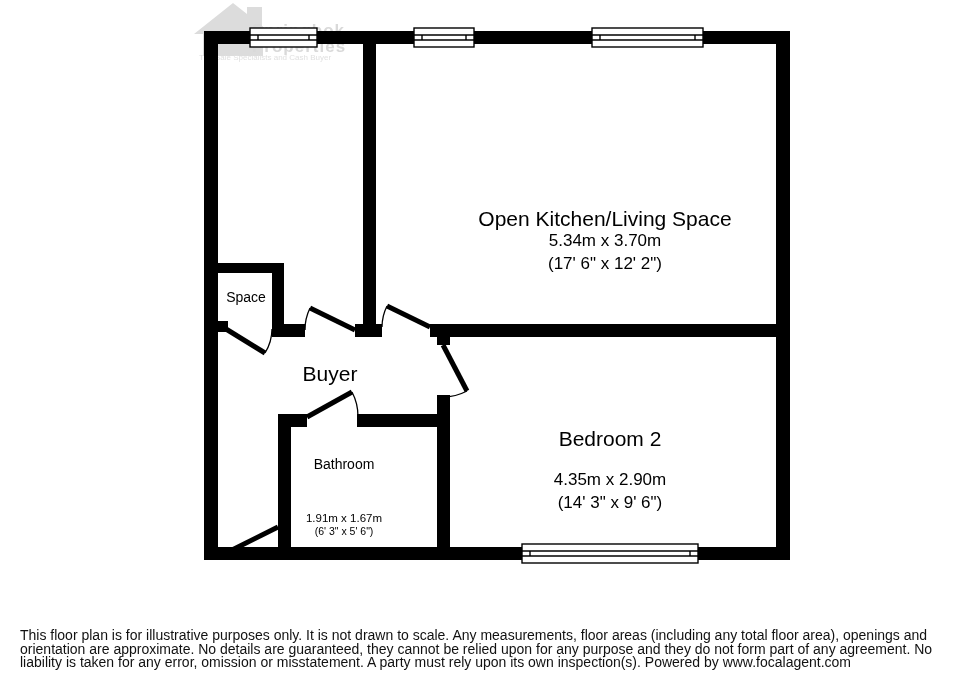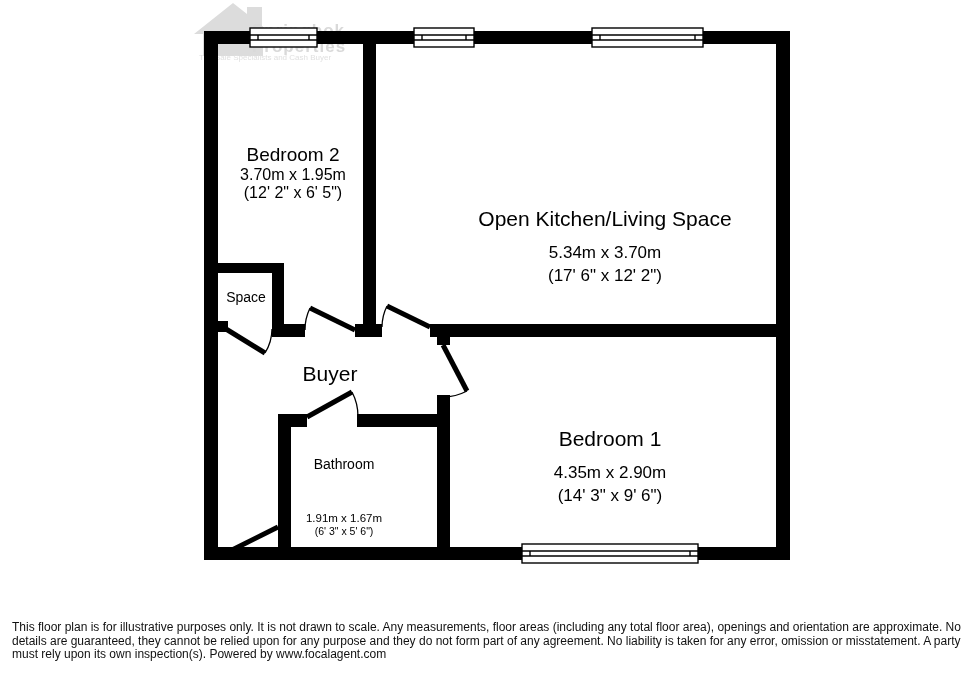--- a/index.html
+++ b/index.html
@@ -23,21 +23,21 @@
   .room-dim-lg{font-size:17px;}
   .room-name-md{font-size:19px;}
   .room-dim-md{font-size:16px;}
   .room-name-sm{font-size:14px;}
   .room-dim-sm{font-size:11.5px;margin-top:40px;}
   .room-dim-xs{font-size:10.5px;}
   .footer{
     position:absolute;left:4px;right:4px;top:613px;color:#000;
   }
   .total-area{font-size:17.5px;margin:0 0 9px 0;}
-  .disclaimer{font-size:12px;line-height:13.6px;margin:8px;color:#111;}
+  .disclaimer{font-size:14px;line-height:13.6px;margin:16px;color:#111;}
 </style>
 </head>
 <body>
 
 <div class="page">
 
   <svg class="plan-svg" width="976" height="612" viewBox="0 0 976 612">
 
     <g>
       <polygon points="194,34 233,3 247,14 247,7 262,7 262,26 272,34" fill="#dcdcdc"></polygon>
@@ -124,49 +124,44 @@
         <line x1="443" y1="345" x2="467" y2="391" stroke-width="5"></line>
         <path d="M443,397 A52,52 0 0 0 467,391" stroke-width="1.3"></path>
       </g>
       <g>
         <line x1="307" y1="417" x2="352" y2="392" stroke-width="5"></line>
         <path d="M358,417 A52,52 0 0 0 352,392" stroke-width="1.3"></path>
       </g>
     </g>
   </svg>
 
-  <div class="room-label" style="left:293px;top:144px;">
-    <div class="room-name-md">Bedroom 2</div>
-    <div class="room-dim-md">3.70m x 1.95m</div>
-    <div class="room-dim-md">(12' 2" x 6' 5")</div>
-  </div>
 
   <div class="room-label" style="left:605px;top:207px;text-align:center;">
     <div class="room-name-lg">Open Kitchen/Living Space</div>
-    <div class="room-dim-lg" style="margin-top:12px;">5.34m x 3.70m</div>
+    <div class="room-dim-lg" style="margin-top:0;">5.34m x 3.70m</div>
     <div class="room-dim-lg" style="margin-top:3px;">(17' 6" x 12' 2")</div>
   </div>
 
   <div class="room-label" style="left:246px;top:289px;">
     <div class="room-name-sm">Space</div>
   </div>
 
   <div class="room-label" style="left:330px;top:362px;">
     <div class="room-name-lg">Buyer</div>
   </div>
 
   <div class="room-label" style="left:344px;top:456px;text-align:center;">
     <div class="room-name-sm">Bathroom</div>
     <div class="room-dim-sm">1.91m x 1.67m</div>
     <div class="room-dim-xs">(6' 3" x 5' 6")</div>
   </div>
 
   <div class="room-label" style="left:610px;top:427px;">
-    <div class="room-name-lg">Bedroom 1</div>
-    <div class="room-dim-lg" style="margin-top:12px;">4.35m x 2.90m</div>
+    <div class="room-name-lg">Bedroom 2</div>
+    <div class="room-dim-lg" style="margin-top:19px;">4.35m x 2.90m</div>
     <div class="room-dim-lg" style="margin-top:3px;">(14' 3" x 9' 6")</div>
   </div>
 
   <div class="footer">
     <p class="disclaimer">This floor plan is for illustrative purposes only. It is not drawn to scale. Any measurements, floor areas (including any total floor area), openings and orientation are approximate. No details are guaranteed, they cannot be relied upon for any purpose and they do not form part of any agreement. No liability is taken for any error, omission or misstatement. A party must rely upon its own inspection(s). Powered by www.focalagent.com</p>
   </div>
 
 </div>
 
 </body></html>

